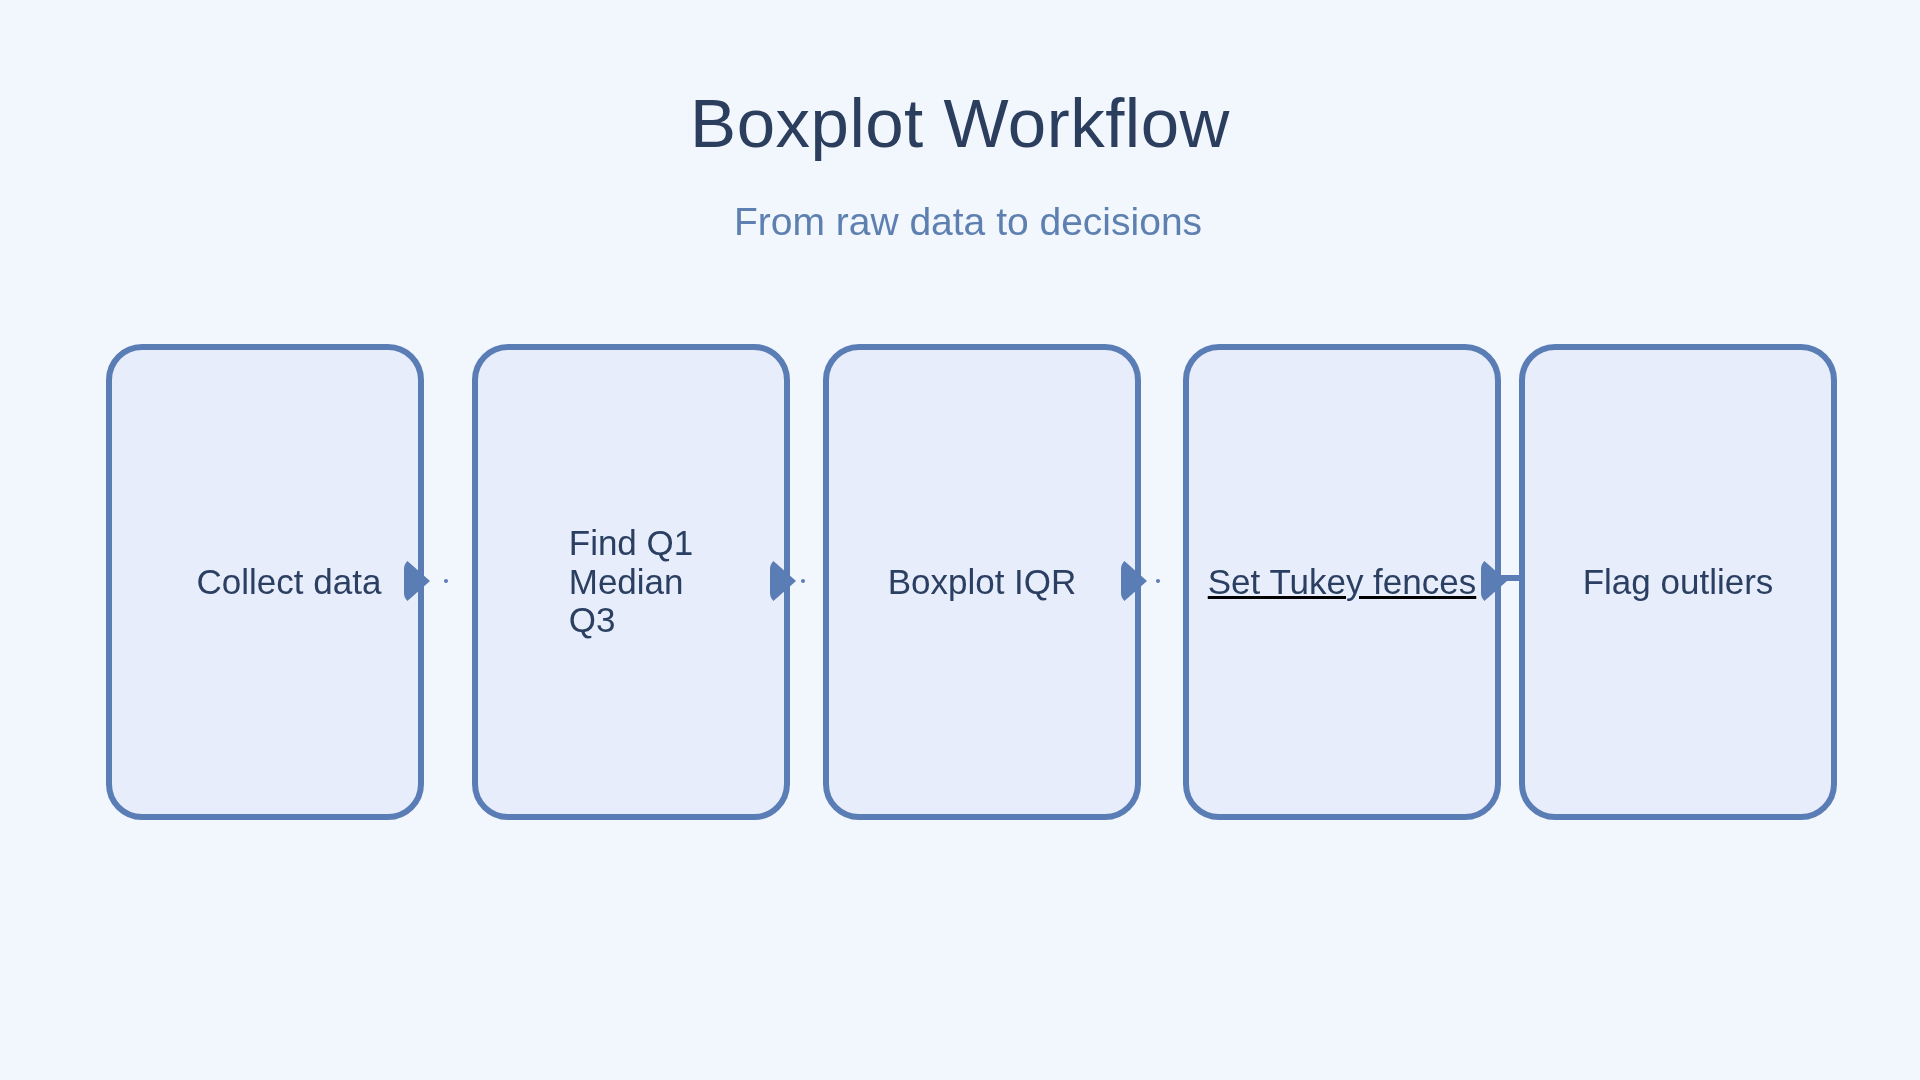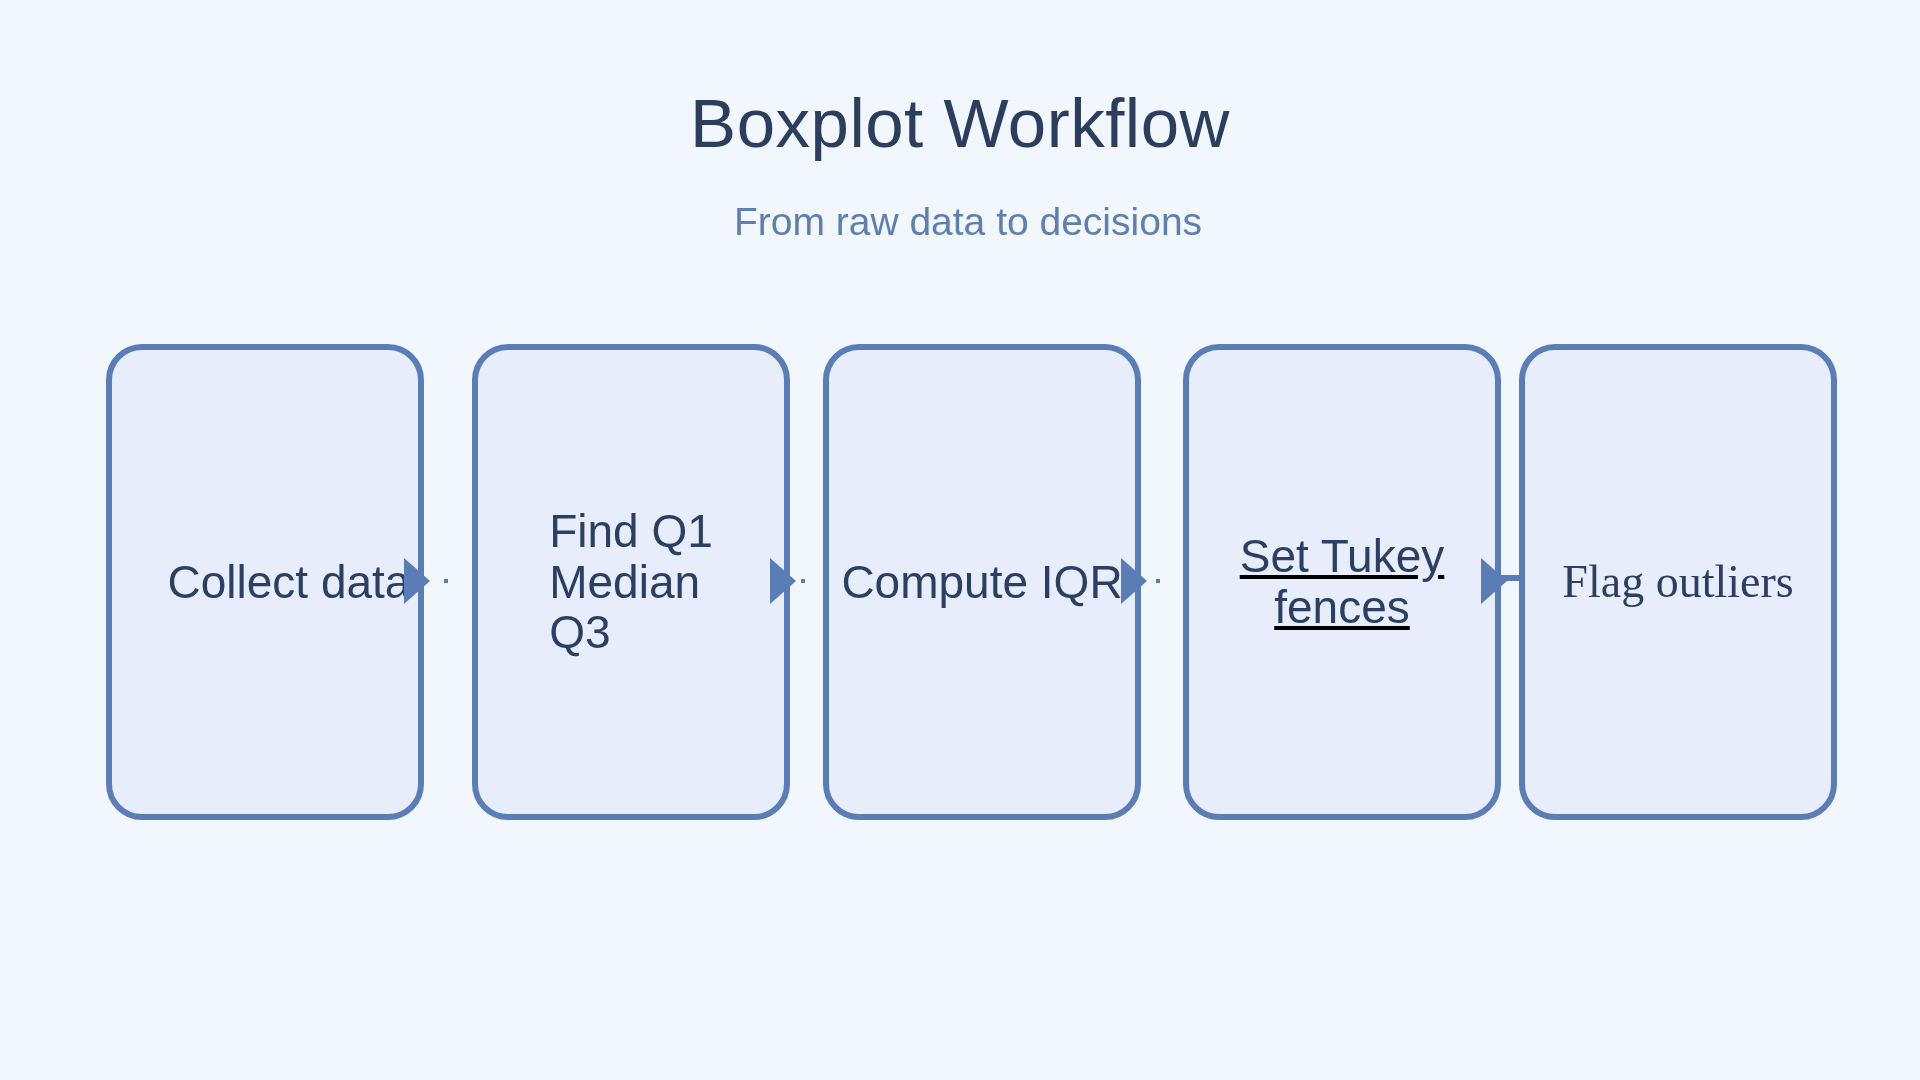--- a/index.html
+++ b/index.html
@@ -3,21 +3,21 @@
 <meta charset="utf-8">
 <style>
   :root{
     --bg:#f2f6fd;
     --node-fill:#e7edfa;
     --accent:#5a7db5;
     --title:#2b3e5e;
     --subtitle:#5d80b0;
     --node-text:#2a3f61;
   }
-  *{box-sizing:border-box;margin:0;padding:0;}
+  *{box-sizing:border-box;margin:0;padding:0;border-radius:11px;}
   html,body{width:1920px;height:1080px;}
   body{
     background:var(--bg);
     font-family:"Liberation Sans", sans-serif;
     overflow:hidden;
   }
   .canvas{
     position:relative;
     width:1920px;height:1080px;
   }
@@ -44,32 +44,32 @@
     top:344px;
     width:318px;height:476px;
     background:var(--node-fill);
     border:6px solid var(--accent);
     border-radius:36px;
     display:flex;
     align-items:center;
     justify-content:center;
   }
   .node-label{
-    font-size:46px;
+    font-size:35px;
     color:var(--node-text);
     text-align:center;
     white-space:pre-line;
     line-height:1.1;
   }
   .node-label.align-left{ text-align:left; }
   .node-1{left:106px;padding-left:48px;}
   .node-2{left:472px;}
   .node-3{left:823px;}
   .node-4{left:1183px;text-decoration:underline;}
-  .node-5{left:1519px;font-family:Liberation Serif, serif;}
+  .node-5{left:1519px;}
   .arrowhead{
     position:absolute;
     top:558px;
     width:0;height:0;
     border-left:26px solid var(--accent);
     border-top:23px solid transparent;
     border-bottom:23px solid transparent;
   }
   .arrowhead.a1{left:404px;}
   .arrowhead.a2{left:770px;}
@@ -104,21 +104,21 @@
     <span class="node-label">Collect data</span>
   </div>
 
   <div class="node node-2">
     <span class="node-label align-left">Find Q1
 Median
 Q3</span>
   </div>
 
   <div class="node node-3">
-    <span class="node-label">Compute IQR</span>
+    <span class="node-label">Boxplot IQR</span>
   </div>
 
   <div class="node node-4">
     <span class="node-label">Set Tukey fences</span>
   </div>
 
   <div class="node node-5">
     <span class="node-label">Flag outliers</span>
   </div>
 

